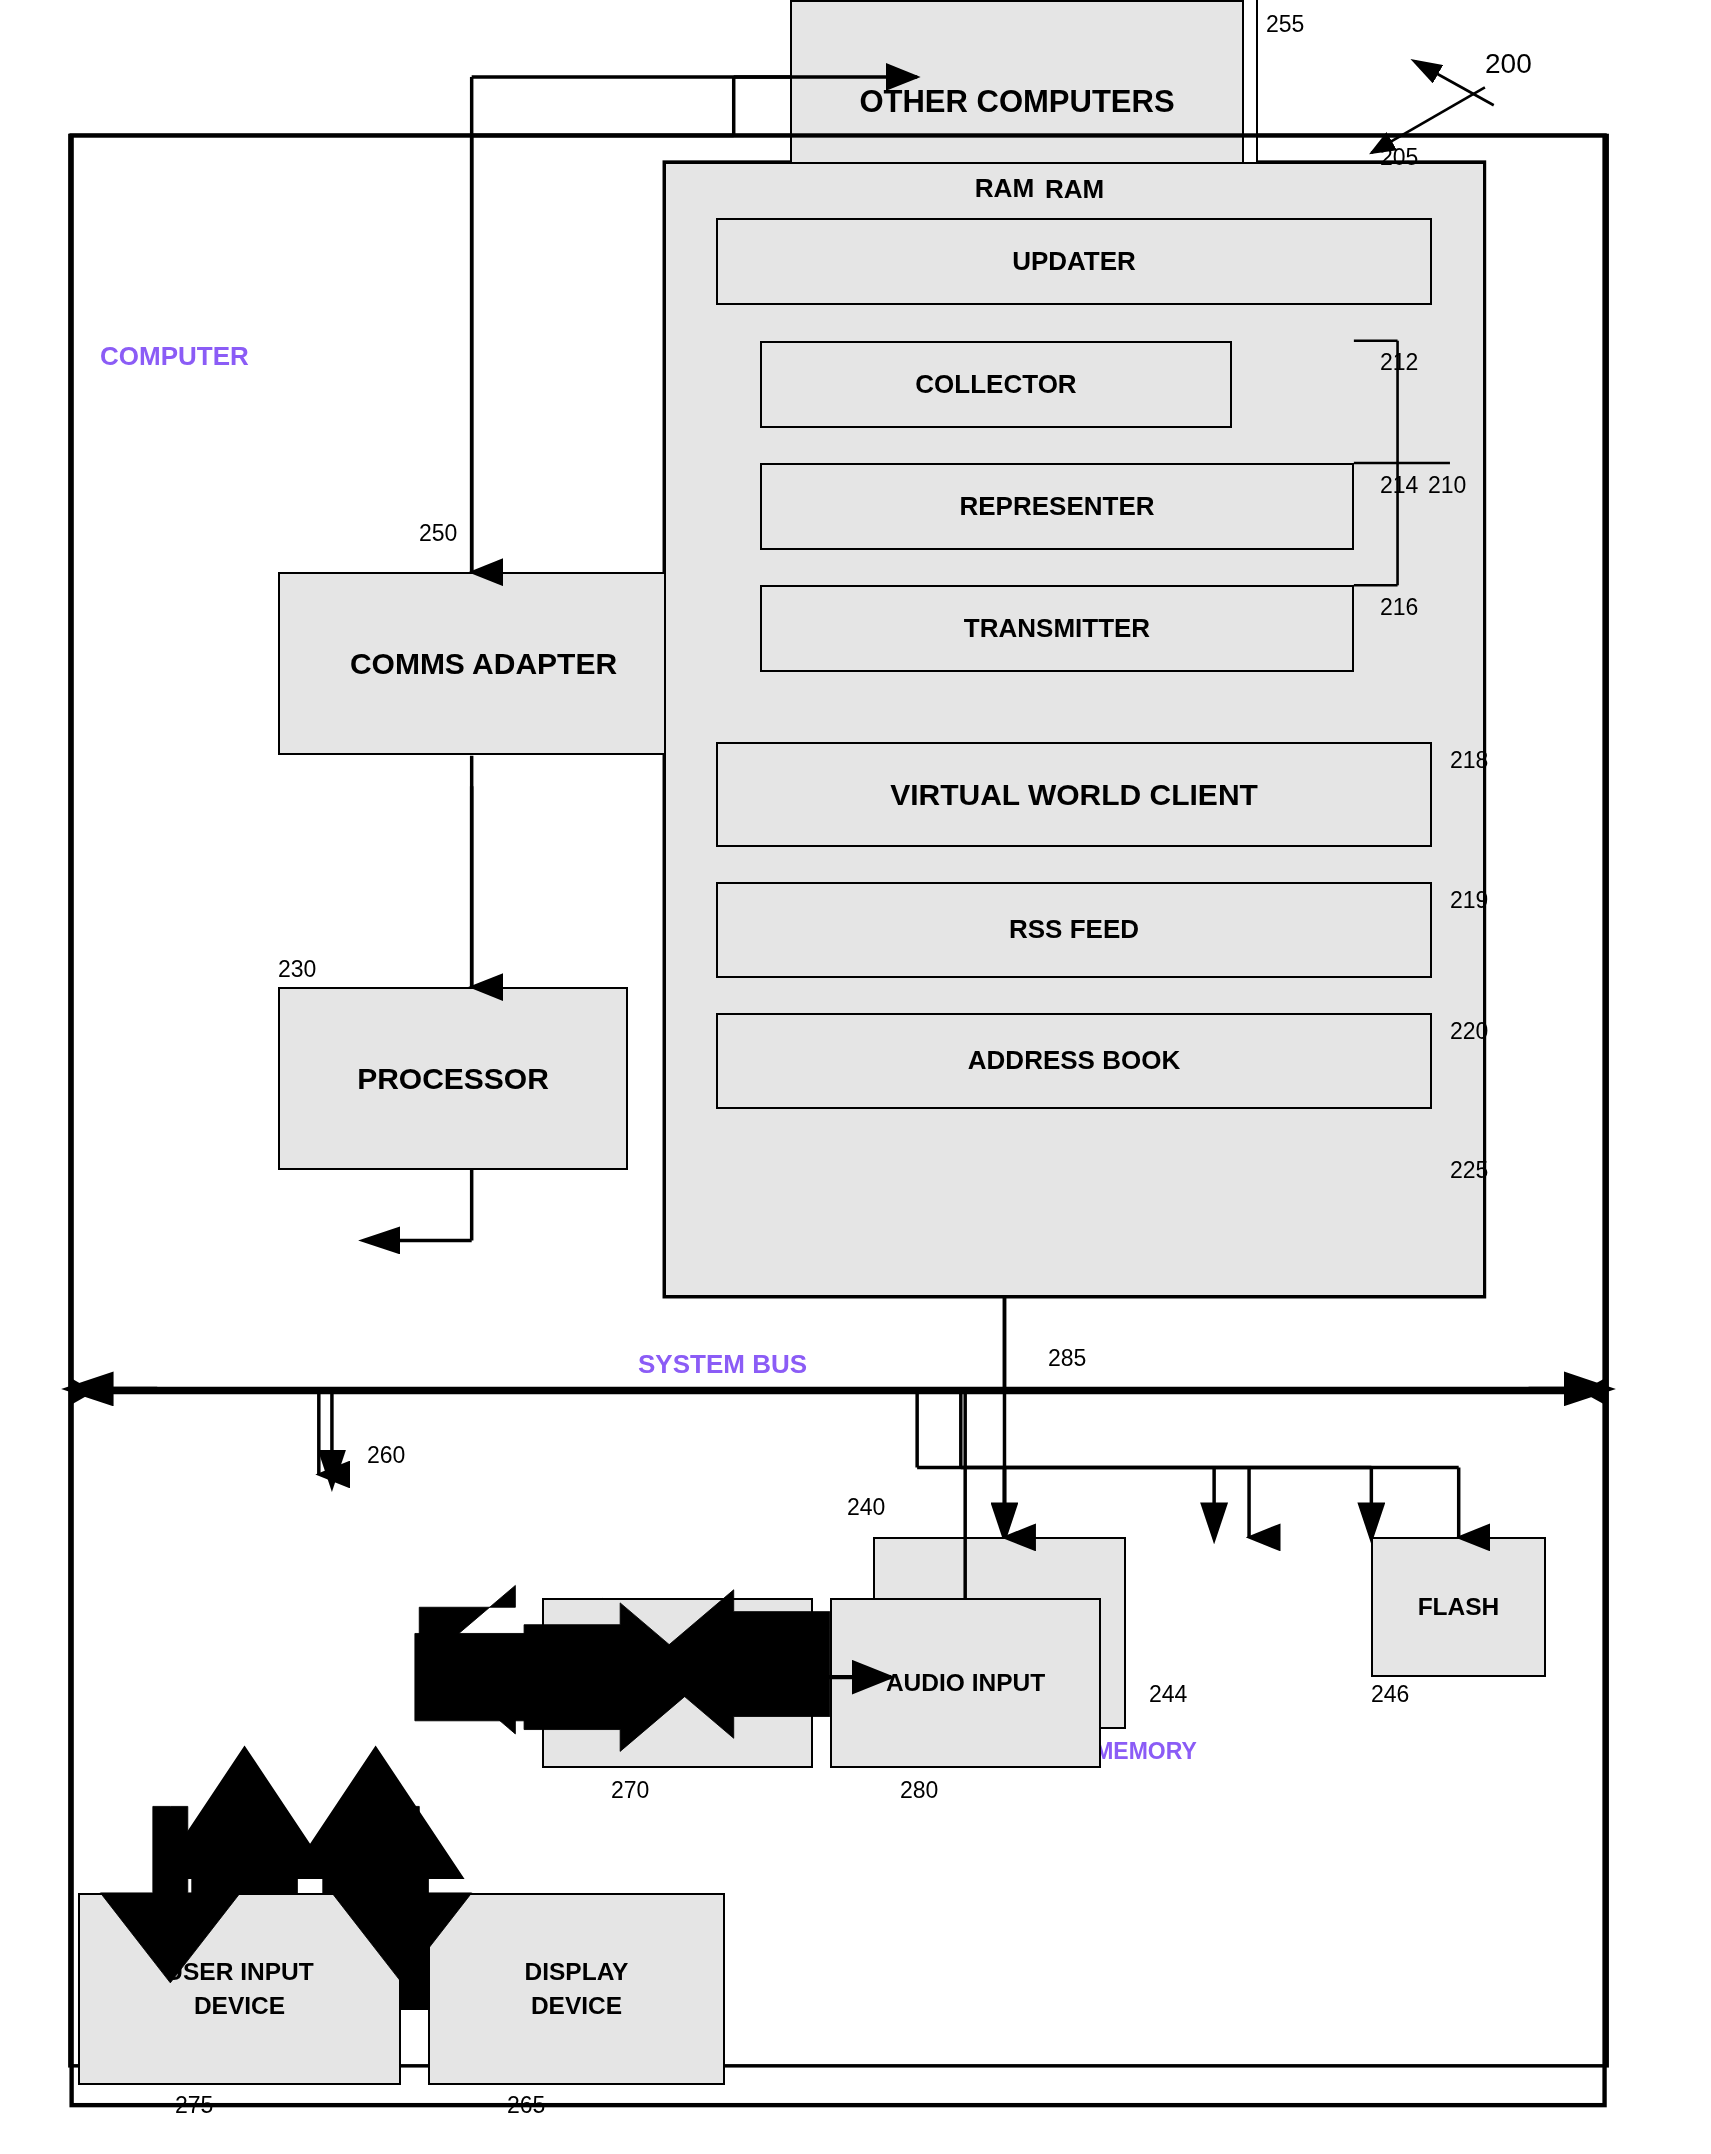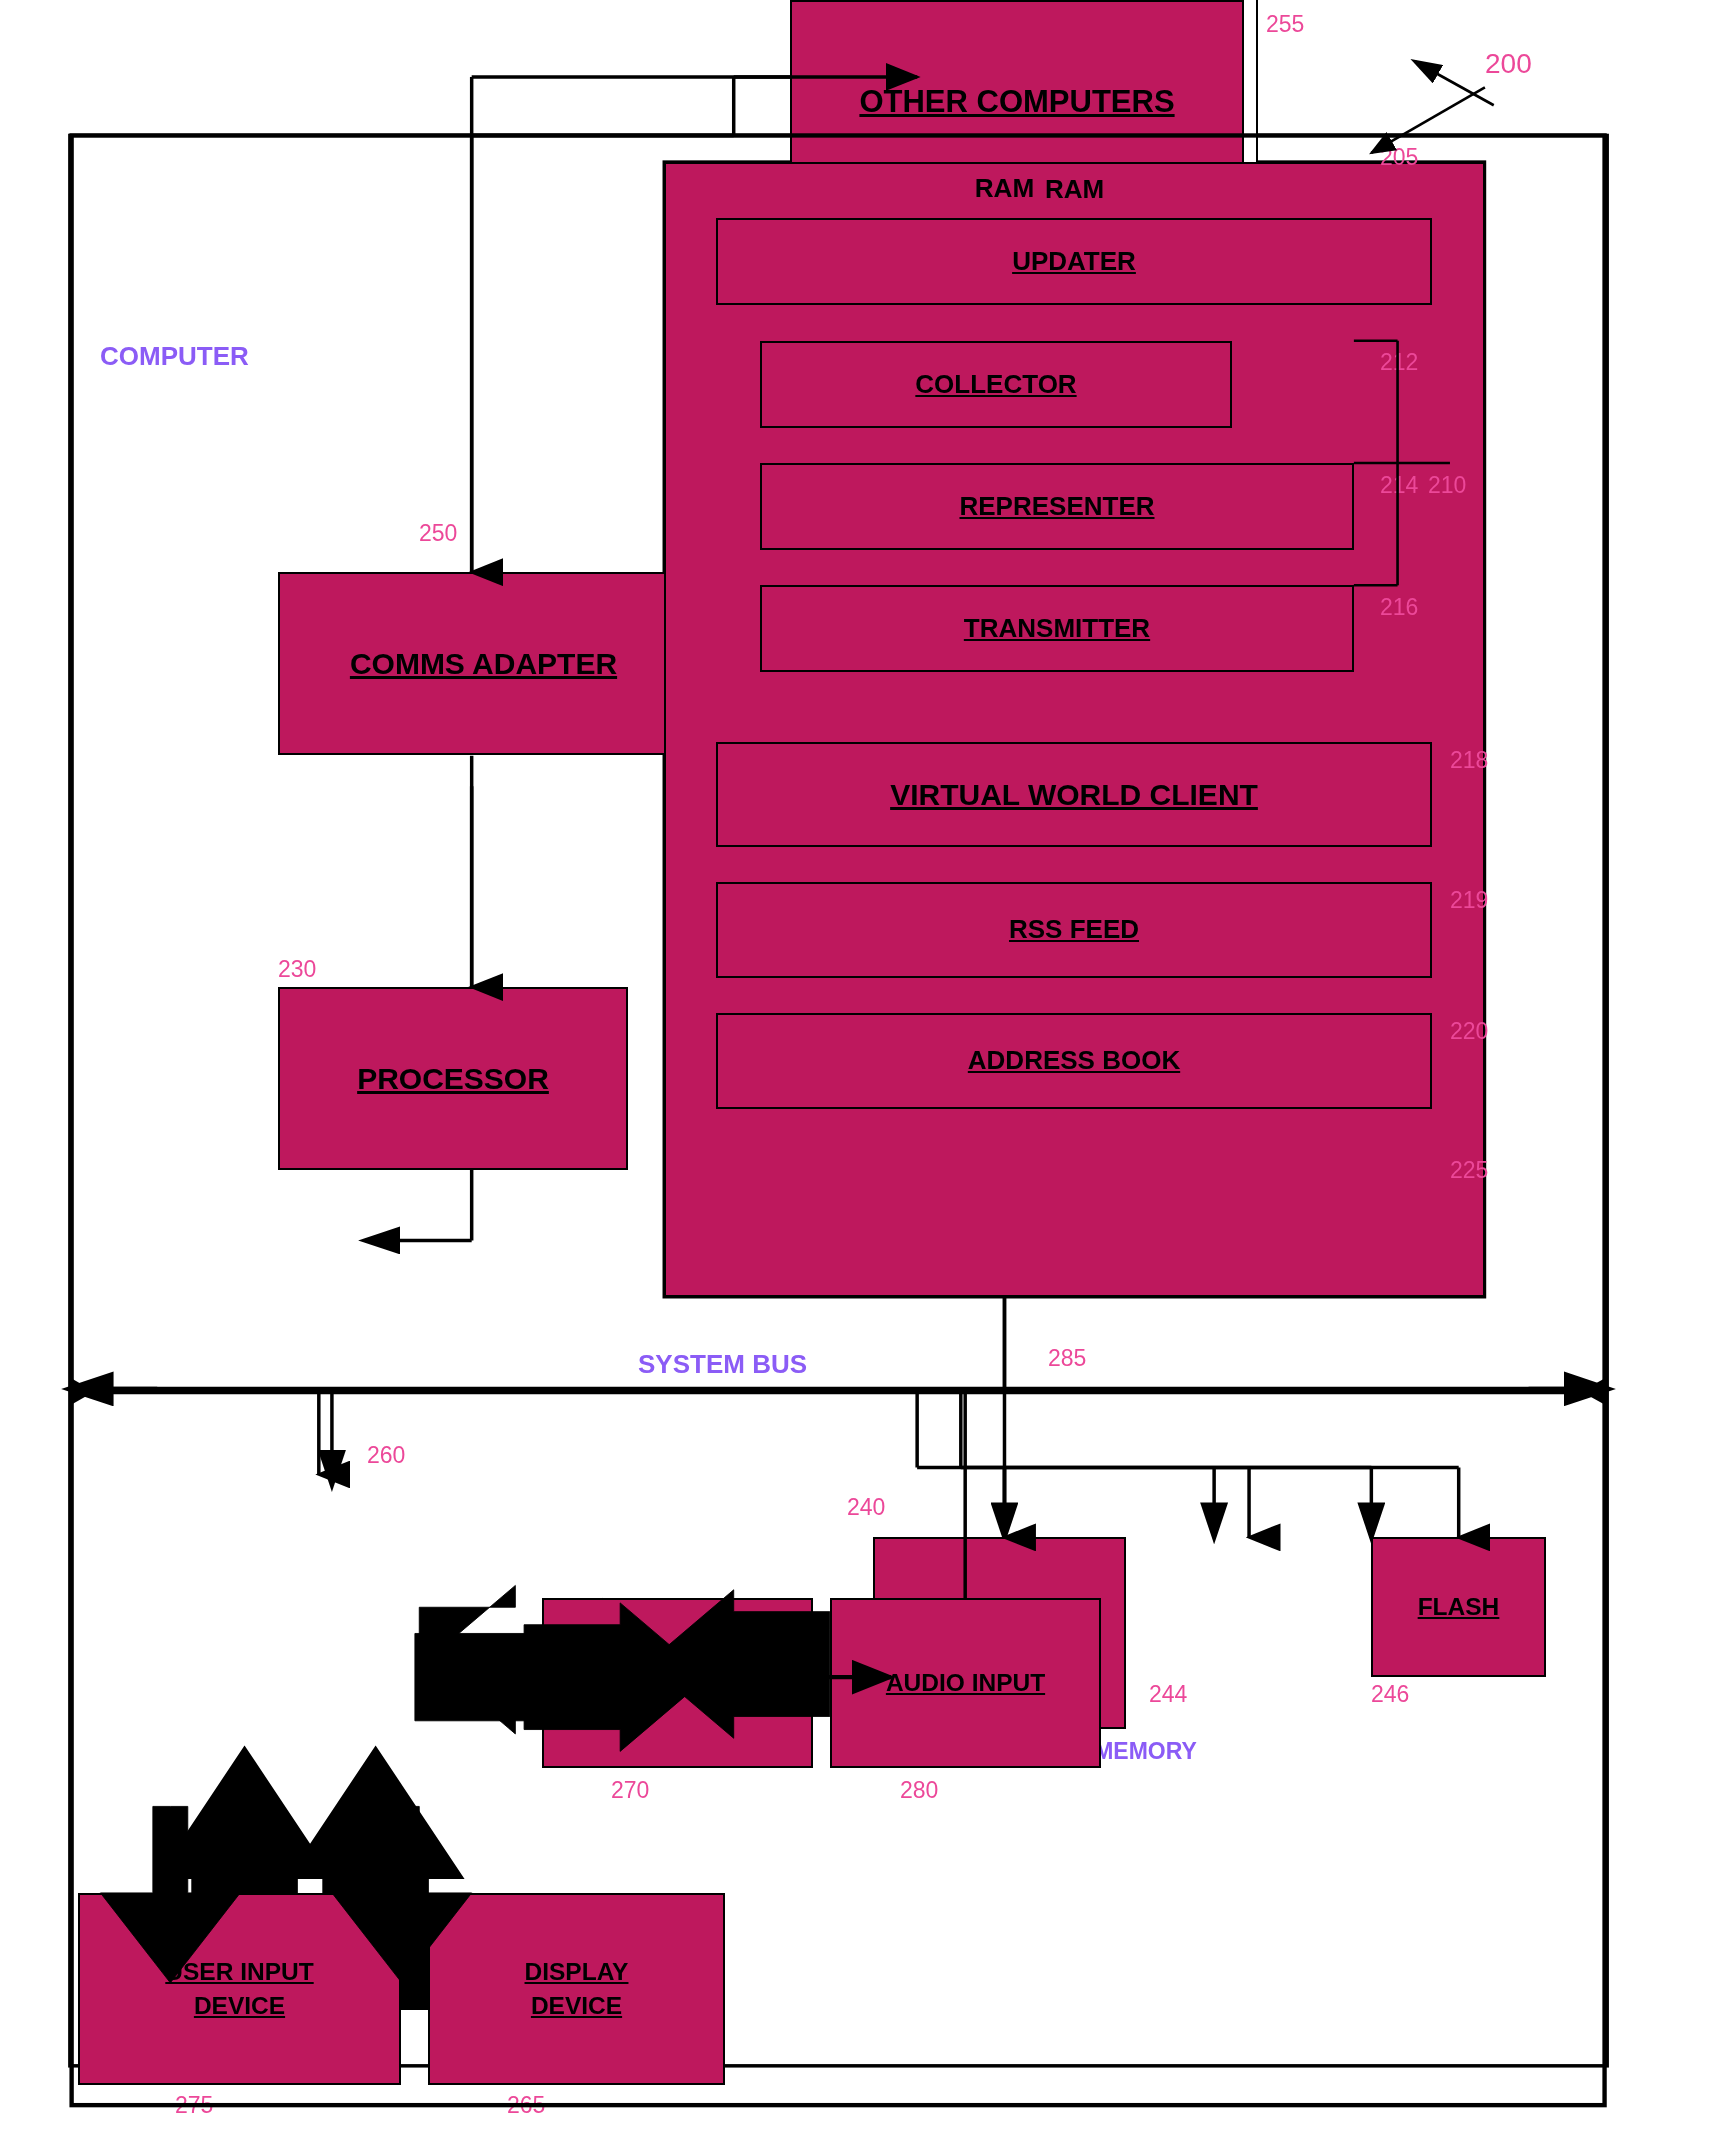--- a/index.html
+++ b/index.html
@@ -16,45 +16,44 @@
       position: relative;
       width: 1712px;
       height: 2155px;
       background: #fff;
     }
 
     
     .box {
       position: absolute;
       border: 2.6px solid #000;
-      background: #be185d;
+      background: #e5e5e5;
       display: flex;
       align-items: center;
       justify-content: center;
       text-align: center;
       font-weight: bold;
       font-size: 24.5px;
       line-height: 1.3;
-      text-decoration: underline;
     }
 
     .box-label {
       position: absolute;
       font-weight: bold;
       font-size: 23px;
       color: #8b5cf6;
       text-align: center;
     }
 
     
     .ref {
       position: absolute;
       font-size: 23px;
       font-weight: normal;
-      color: #ec4899;
+      color: #000000;
     }
 
     svg.arrows {
       position: absolute;
       top: 0;
       left: 0;
       width: 1712px;
       height: 2155px;
       pointer-events: none;
     }

